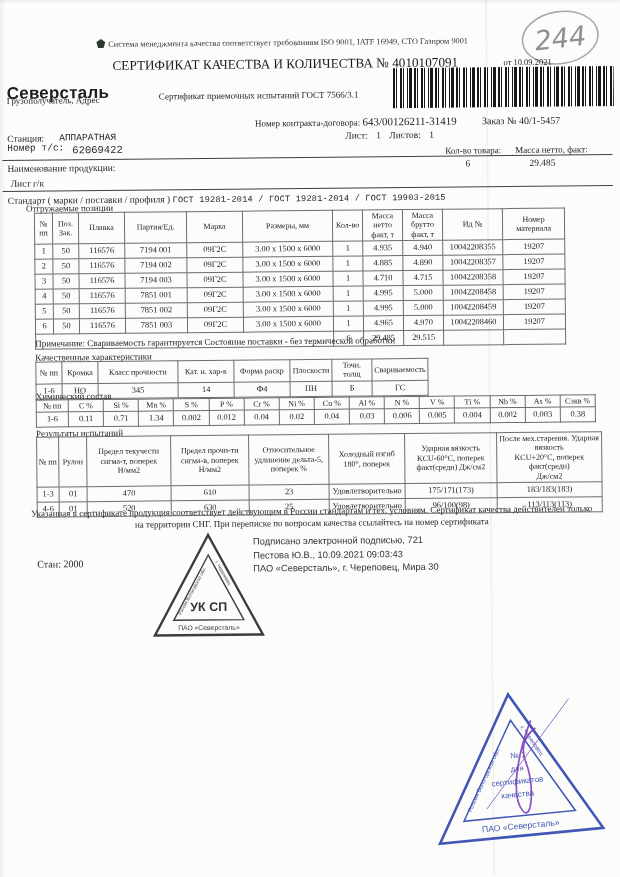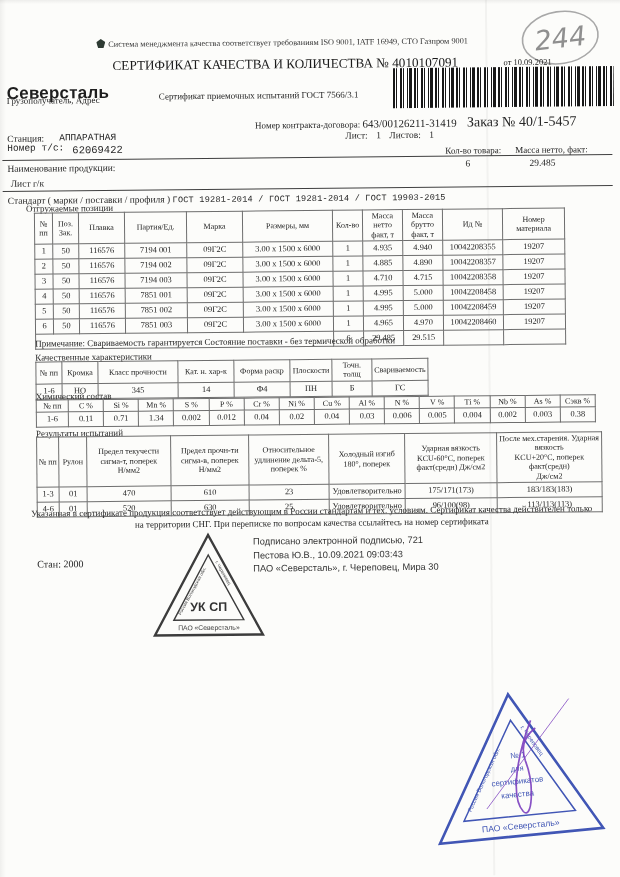--- a/index.html
+++ b/index.html
@@ -21,21 +21,21 @@
   .iso-line svg{vertical-align:-1px;margin-right:3px;}
   .logo{left:10px;top:52px;font-size:17px;font-weight:bold;letter-spacing:0.2px;color:#1e1e1e;margin-top:29px;}
   .title{left:116px;top:56px;font-size:13.2px;color:#1b1b1b;white-space:nowrap;}
   .cert-date{left:507px;top:59px;font-size:8.5px;}
   .consignee{left:10px;top:93px;font-size:9px;}
   .subtitle{left:162px;top:90px;font-size:9px;}
   .barcode{left:396px;top:69px;width:221px;height:40px;
     background:repeating-linear-gradient(90deg,#171717 0 2px,#fff 2px 3px,#171717 3px 4px,#fff 4px 7px,#171717 7px 9px,#fff 9px 10px,#171717 10px 11px,#fff 11px 14px,#171717 14px 15px,#fff 15px 16px,#171717 16px 19px,#fff 19px 21px);}
   .contract-line{left:258px;top:116px;font-size:9px;white-space:nowrap;}
   .contract-line .val{font-size:11px;}
-  .contract-line .order{font-size:14px;margin-left:8px;}
+  .contract-line .order{font-size:10px;margin-left:23px;}
   .station-label{left:10px;top:131px;font-size:9.5px;}
   .station-value{left:62px;top:130px;font-size:9.5px;font-family:"Liberation Mono",monospace;}
   .vehicle-label{left:10px;top:140px;font-size:9.5px;font-family:Liberation Mono, monospace;}
   .vehicle-value{left:75px;top:142px;font-size:10.5px;font-family:"Liberation Mono",monospace;}
   .sheet-line{left:300px;top:131px;font-size:9.5px;margin-left:48px;}
   .sheet-line span{margin-right:6px;}
   .hr{left:5px;width:610px;height:0;border-top:1.4px solid #3f3f3f;}
   .hr1{top:157px;} .hr2{top:188px;}
   .product-label{left:10px;top:161px;font-size:9.5px;}
   .qty-label{left:448px;top:147px;font-size:9px;}

